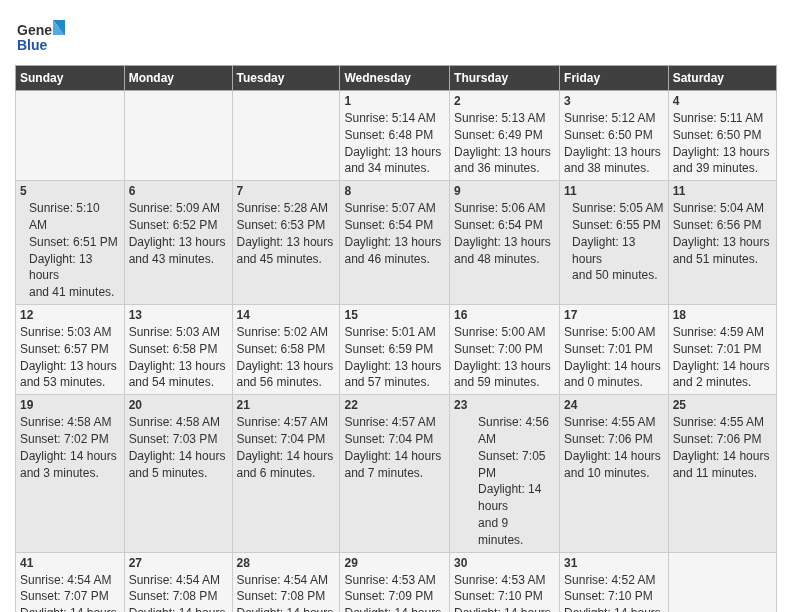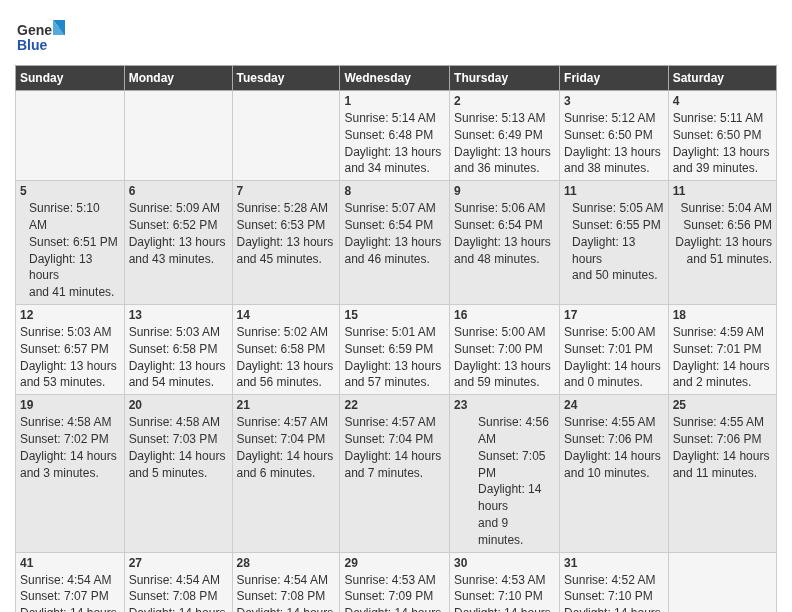--- a/index.html
+++ b/index.html
@@ -183,21 +183,21 @@
         </td>
         <td>
           <span class="day-number">11</span>
           <div class="day-info" style="white-space: pre-line; margin-left: 8px;">Sunrise: 5:05 AM
 Sunset: 6:55 PM
 Daylight: 13 hours
 and 50 minutes.</div>
         </td>
         <td>
           <span class="day-number">11</span>
-          <div class="day-info" style="white-space: pre-line; text-align: right;">Sunrise: 5:04 AM
+          <div class="day-info" style="white-space: pre-line;">Sunrise: 5:04 AM
 Sunset: 6:56 PM
 Daylight: 13 hours
 and 51 minutes.</div>
         </td>
       </tr>
       <tr>
         <td>
           <span class="day-number">12</span>
           <div class="day-info" style="white-space: pre-line;">Sunrise: 5:03 AM
 Sunset: 6:57 PM

